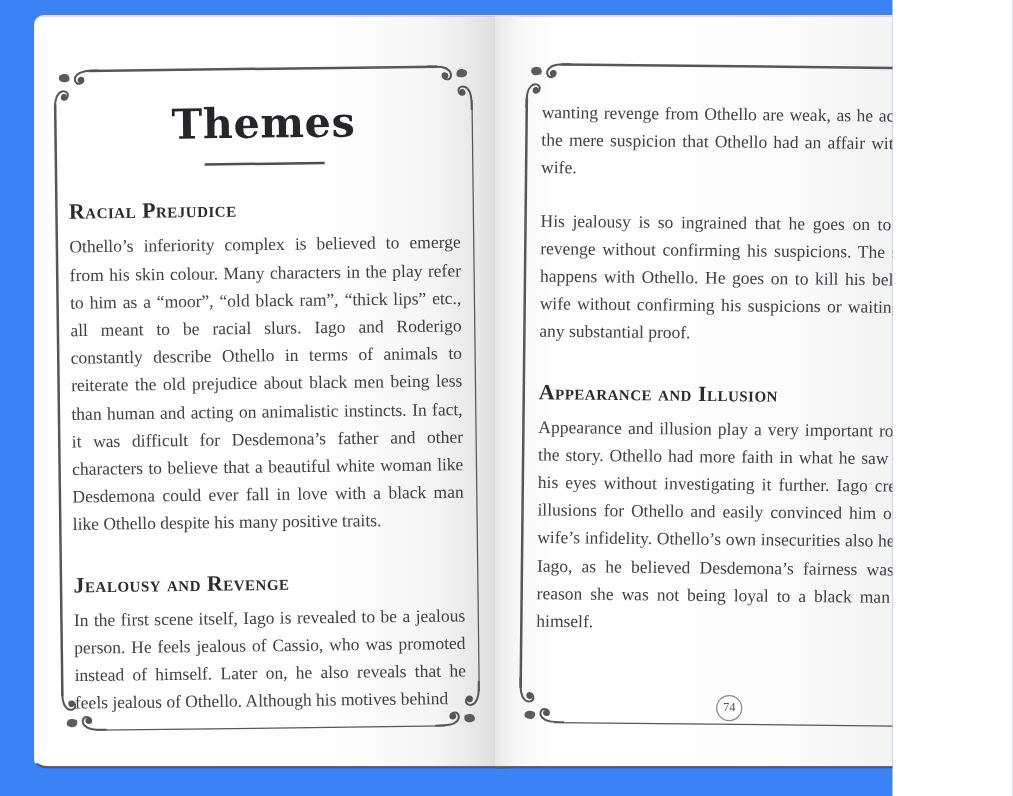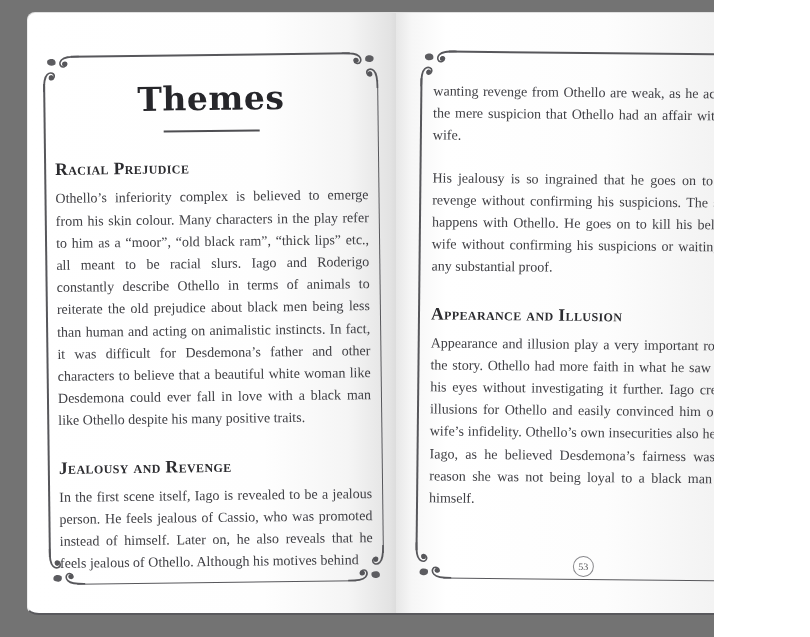--- a/index.html
+++ b/index.html
@@ -1,18 +1,18 @@
 <!DOCTYPE html>
 <html><head>
 <meta charset="utf-8">
 <style>
   html,body{margin:0;padding:0;background:#ffffff;}
   .screen{
     position:relative;width:714px;height:637px;overflow:hidden;
-    background:#737373;
+    background:#3b82f6;
     font-family:"Liberation Serif","DejaVu Serif",serif;
   }
   
   .page{position:absolute;top:12px;height:600px;border-top:1px solid #e0e0e0;}
   .page-left{
     left:27px;width:381px;
     background:linear-gradient(to right,#ffffff 0%,#fefefe 62%,#f5f5f5 84%,#e3e3e3 95%,#cecece 100%);
     border-left:1px solid #ededed;
     border-bottom:2px solid #59595d;
     border-radius:8px 0 2px 12px / 8px 0 2px 8px;
@@ -154,17 +154,17 @@
         </div>
 
       <div class="content content-right">
         <p class="body-p">wanting revenge from Othello are weak, as he acts on the mere suspicion that Othello had an affair with his wife.</p>
         <p class="body-p">His jealousy is so ingrained that he goes on to take revenge without confirming his suspicions. The same happens with Othello. He goes on to kill his beloved wife without confirming his suspicions or waiting for any substantial proof.</p>
 
         <h2 class="sec-heading">Appearance and Illusion</h2>
         <p class="body-p">Appearance and illusion play a very important role in the story. Othello had more faith in what he saw with his eyes without investigating it further. Iago created illusions for Othello and easily convinced him of his wife’s infidelity. Othello’s own insecurities also helped Iago, as he believed Desdemona’s fairness was the reason she was not being loyal to a black man like himself.</p>
       </div>
 
-      <div class="page-num">53</div>
+      <div class="page-num">74</div>
     </div>
   </div>
 
 </div>
 
 </body></html>

